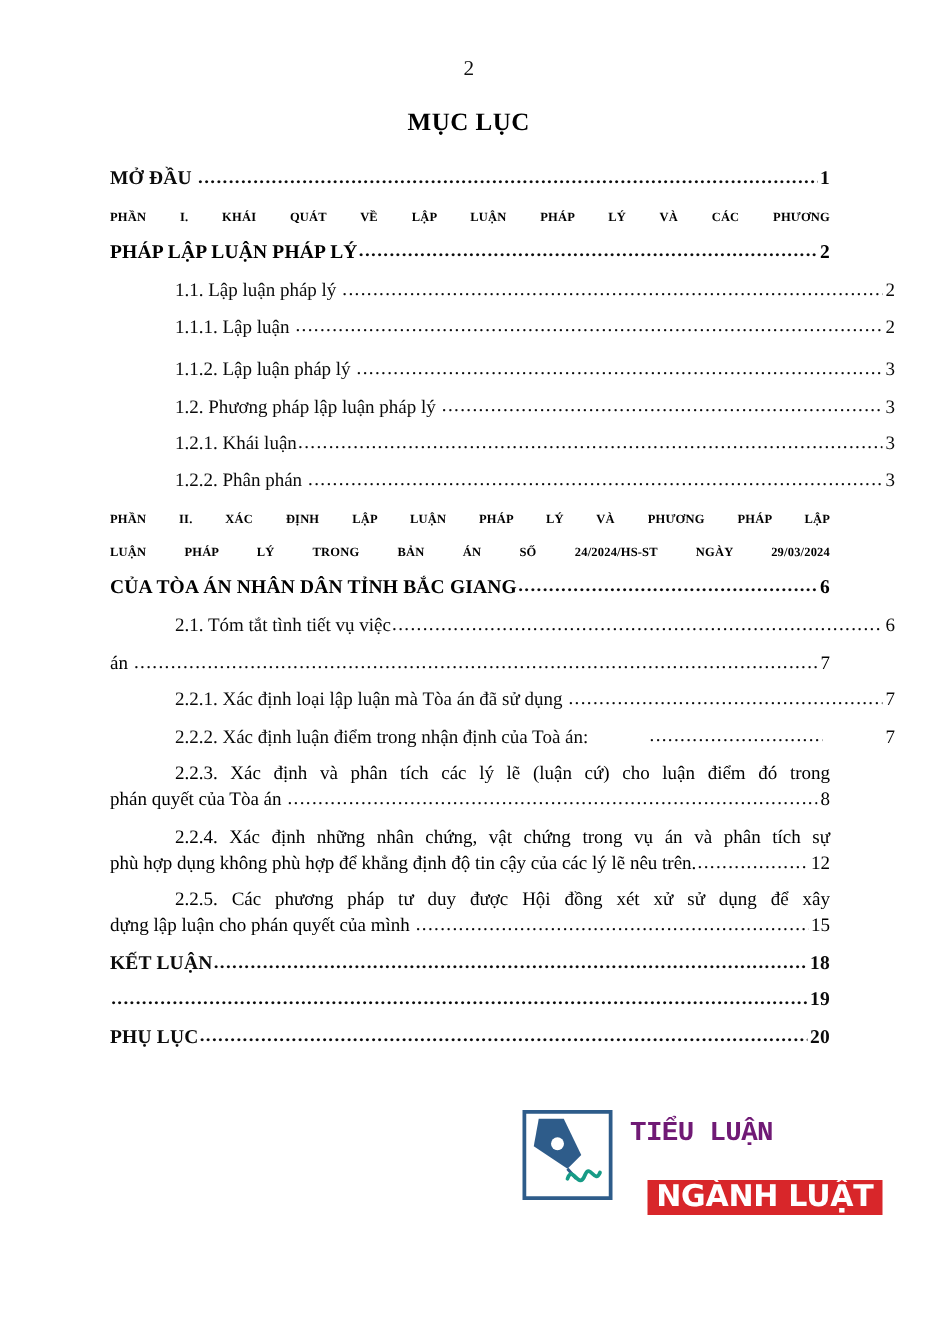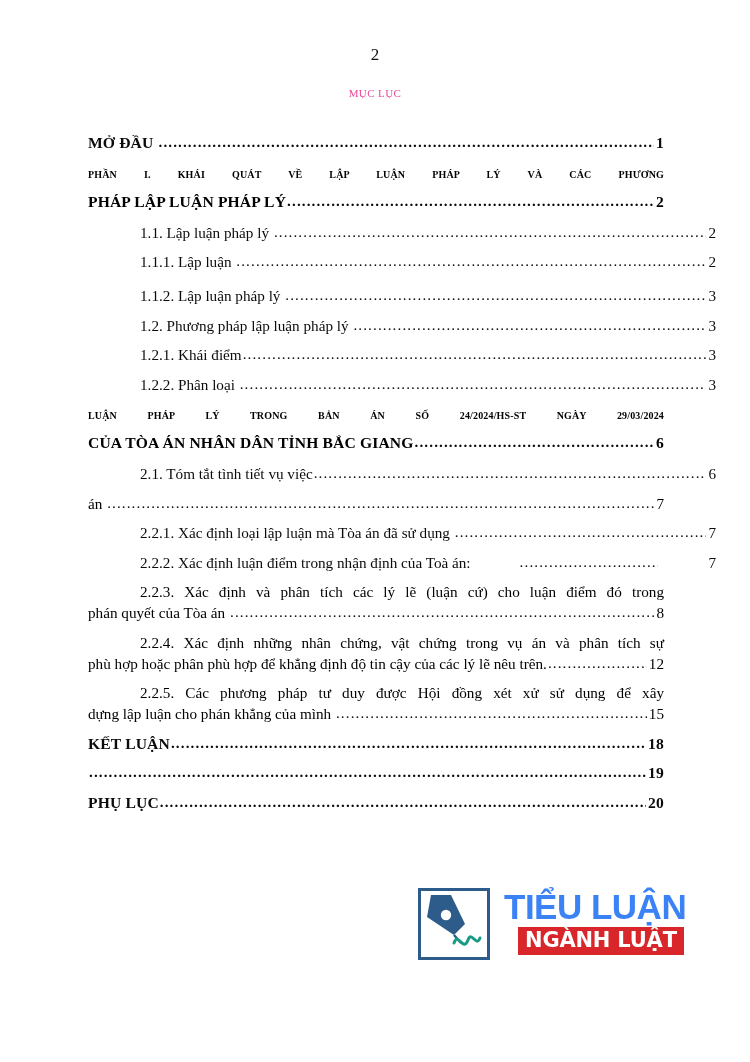--- a/index.html
+++ b/index.html
@@ -37,24 +37,24 @@
     color: #111111;
   }
 
   
   .toc-title {
     position: absolute;
     top: 87px;
     left: 0;
     width: 750px;
     text-align: center;
-    font-size: 11px;
-    font-weight: normal;
+    font-size: 20px;
+    font-weight: bold;
     letter-spacing: 0.4px;
-    color: #ec4899;
+    color: #000000;
   }
 
   
   .toc {
     position: absolute;
     top: 132px;
     left: 88px;
     width: 576px;
   }
 
@@ -164,37 +164,37 @@
     box-sizing: border-box;
   }
   .logo-mark svg { display: block; }
   .logo-text {
     position: absolute;
     left: 86px;
     top: 2px;
     width: 182px;
   }
   .logo-word {
-    font-family: Liberation Sans, sans-serif;
-    font-weight: bold;
-    font-size: 35px;
+    font-family: Liberation Mono, monospace;
+    font-weight: bold;
+    font-size: 22px;
     line-height: 34px;
-    color: #3b82f6;
+    color: #701a75;
     letter-spacing: -0.5px;
     white-space: nowrap;
   }
   .logo-banner {
     display: inline-block;
-    margin-top: 3px;
+    margin-top: 20px;
     margin-left: 14px;
     background: #d8262a;
     color: #ffffff;
     font-family: "DejaVu Sans", "Liberation Sans", sans-serif;
     font-weight: bold;
-    font-size: 21px;
+    font-size: 24px;
     line-height: 25px;
     letter-spacing: -0.2px;
     padding: 1px 7px 2px 7px;
     white-space: nowrap;
   }
 </style>
 </head>
 <body>
 
 <div class="page">
@@ -242,33 +242,34 @@
       </div>
       <div class="toc-entry lvl-1">
         <div class="row" style="padding-left: 52px; justify-content: space-between;">
           <span class="label">1.2. Phương pháp lập luận pháp lý </span>
           <span class="leader">...............................................................................................................................................................</span>
           <span class="pageno">3</span>
         </div>
       </div>
       <div class="toc-entry lvl-1">
         <div class="row" style="padding-left: 52px;">
-          <span class="label">1.2.1. Khái điểm</span>
+          <span class="label">1.2.1. Khái luận</span>
           <span class="leader">...............................................................................................................................................................</span>
           <span class="pageno">3</span>
         </div>
       </div>
       <div class="toc-entry lvl-1">
         <div class="row" style="padding-left: 52px;">
-          <span class="label">1.2.2. Phân loại </span>
+          <span class="label">1.2.2. Phân phán </span>
           <span class="leader">...............................................................................................................................................................</span>
           <span class="pageno">3</span>
         </div>
       </div>
       <div class="wrap-entry lvl-0 head-block">
+        <div class="first-line just-line head-line noindent">PHẦN II. XÁC ĐỊNH LẬP LUẬN PHÁP LÝ VÀ PHƯƠNG PHÁP LẬP</div>
         <div class="first-line just-line head-line noindent">LUẬN PHÁP LÝ TRONG BẢN ÁN SỐ 24/2024/HS-ST NGÀY 29/03/2024</div>
         <div class="last-line row">
           <span class="label">CỦA TÒA ÁN NHÂN DÂN TỈNH BẮC GIANG</span>
           <span class="leader">...............................................................................................................................................................</span>
           <span class="pageno">6</span>
         </div>
       </div>
       <div class="toc-entry lvl-1">
         <div class="row" style="padding-left: 52px;">
           <span class="label">2.1. Tóm tắt tình tiết vụ việc</span>
@@ -301,29 +302,29 @@
         <div class="first-line">2.2.3. Xác định và phân tích các lý lẽ (luận cứ) cho luận điểm đó trong</div>
         <div class="last-line row">
           <span class="label">phán quyết của Tòa án </span>
           <span class="leader">...............................................................................................................................................................</span>
           <span class="pageno">8</span>
         </div>
       </div>
       <div class="wrap-entry lvl-1">
         <div class="first-line">2.2.4. Xác định những nhân chứng, vật chứng trong vụ án và phân tích sự</div>
         <div class="last-line row">
-          <span class="label">phù hợp hoặc phân phù hợp để khẳng định độ tin cậy của các lý lẽ nêu trên.</span>
+          <span class="label">phù hợp dụng không phù hợp để khẳng định độ tin cậy của các lý lẽ nêu trên.</span>
           <span class="leader">...............................................................................................................................................................</span>
           <span class="pageno">12</span>
         </div>
       </div>
       <div class="wrap-entry lvl-1">
         <div class="first-line">2.2.5. Các phương pháp tư duy được Hội đồng xét xử sử dụng để xây</div>
         <div class="last-line row">
-          <span class="label">dựng lập luận cho phán khẳng của mình </span>
+          <span class="label">dựng lập luận cho phán quyết của mình </span>
           <span class="leader">...............................................................................................................................................................</span>
           <span class="pageno">15</span>
         </div>
       </div>
       <div class="toc-entry lvl-0">
         <div class="row">
           <span class="label">KẾT LUẬN</span>
           <span class="leader">...............................................................................................................................................................</span>
           <span class="pageno">18</span>
         </div>

